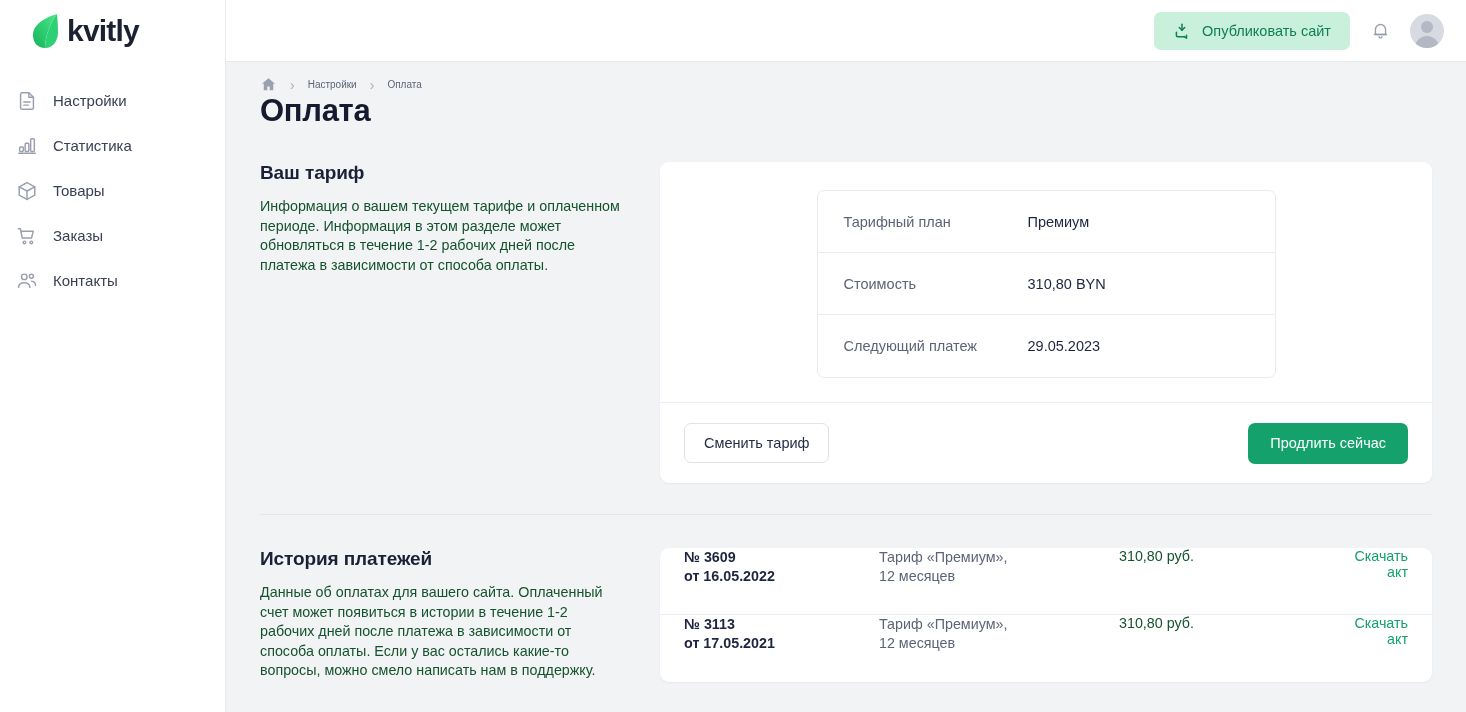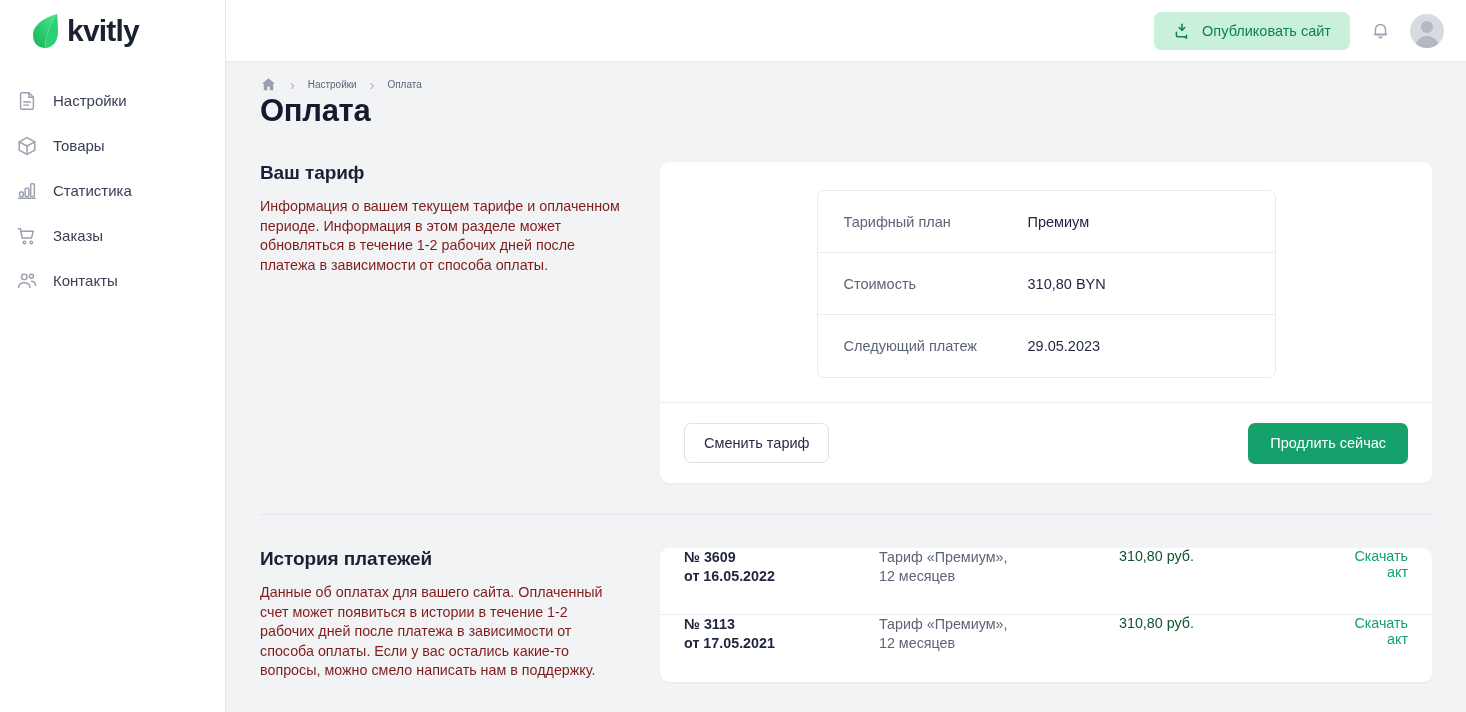--- a/index.html
+++ b/index.html
@@ -95,21 +95,21 @@
   }
 
   .section {
     display: flex; margin-top: 33px; align-items: flex-start;
   }
   .section-aside { width: 400px; min-width: 400px; padding-right: 38px; }
   .section-h {
     font-size: 19px; font-weight: bold; color: #1a2035; letter-spacing: -0.1px;
   }
   .section-p {
-    margin-top: 13px; font-size: 14.3px; line-height: 19.5px; color: #7f1d1d;
+    margin-top: 13px; font-size: 14.3px; line-height: 19.5px; color: #14532d;
   }
   .section-main { flex: 1; min-width: 0; }
 
   .card {
     background: #ffffff; border-radius: 9px;
     box-shadow: 0 1px 2px rgba(30,40,70,0.05);
   }
 
   
   .tariff-body { padding: 28px 0 24px 0; display: flex; justify-content: center; }
@@ -189,34 +189,34 @@
         <svg class="nav-ico" viewBox="0 0 24 24" fill="none" stroke="currentColor" stroke-width="1.6" stroke-linecap="round" stroke-linejoin="round">
           <path d="M14 3H6.5A1.5 1.5 0 0 0 5 4.5v15A1.5 1.5 0 0 0 6.5 21h11a1.5 1.5 0 0 0 1.5-1.5V8z"></path>
           <path d="M14 3v5h5"></path>
             <path d="M8.5 13h7"></path>
             <path d="M8.5 16.5h5"></path>
         </svg>
         <span class="nav-label">Настройки</span>
       </div>
       <div class="nav-item">
         <svg class="nav-ico" viewBox="0 0 24 24" fill="none" stroke="currentColor" stroke-width="1.6" stroke-linecap="round" stroke-linejoin="round">
-          <path d="M12 2.8 20.5 7.4v9.2L12 21.2 3.5 16.6V7.4z"></path>
-          <path d="M3.5 7.4 12 12l8.5-4.6"></path>
-            <path d="M12 12v9.2"></path>
-        </svg>
-        <span class="nav-label">Товары</span>
-      </div>
-      <div class="nav-item">
-        <svg class="nav-ico" viewBox="0 0 24 24" fill="none" stroke="currentColor" stroke-width="1.6" stroke-linecap="round" stroke-linejoin="round">
           <path d="M3 20h18"></path>
           <rect x="4" y="13" width="4" height="5" rx="1"></rect>
           <rect x="10" y="9" width="4" height="9" rx="1"></rect>
           <rect x="16" y="4" width="4" height="14" rx="1"></rect>
         </svg>
         <span class="nav-label">Статистика</span>
+      </div>
+      <div class="nav-item">
+        <svg class="nav-ico" viewBox="0 0 24 24" fill="none" stroke="currentColor" stroke-width="1.6" stroke-linecap="round" stroke-linejoin="round">
+          <path d="M12 2.8 20.5 7.4v9.2L12 21.2 3.5 16.6V7.4z"></path>
+          <path d="M3.5 7.4 12 12l8.5-4.6"></path>
+            <path d="M12 12v9.2"></path>
+        </svg>
+        <span class="nav-label">Товары</span>
       </div>
       <div class="nav-item">
         <svg class="nav-ico" viewBox="0 0 24 24" fill="none" stroke="currentColor" stroke-width="1.6" stroke-linecap="round" stroke-linejoin="round">
           <path d="M2.5 4h2.2l2.1 10.2h10.1l1.9-7.3H6.2"></path>
           <circle cx="9.2" cy="19" r="1.4"></circle>
             <circle cx="16.6" cy="19" r="1.4"></circle>
         </svg>
         <span class="nav-label">Заказы</span>
       </div>
       <div class="nav-item">

